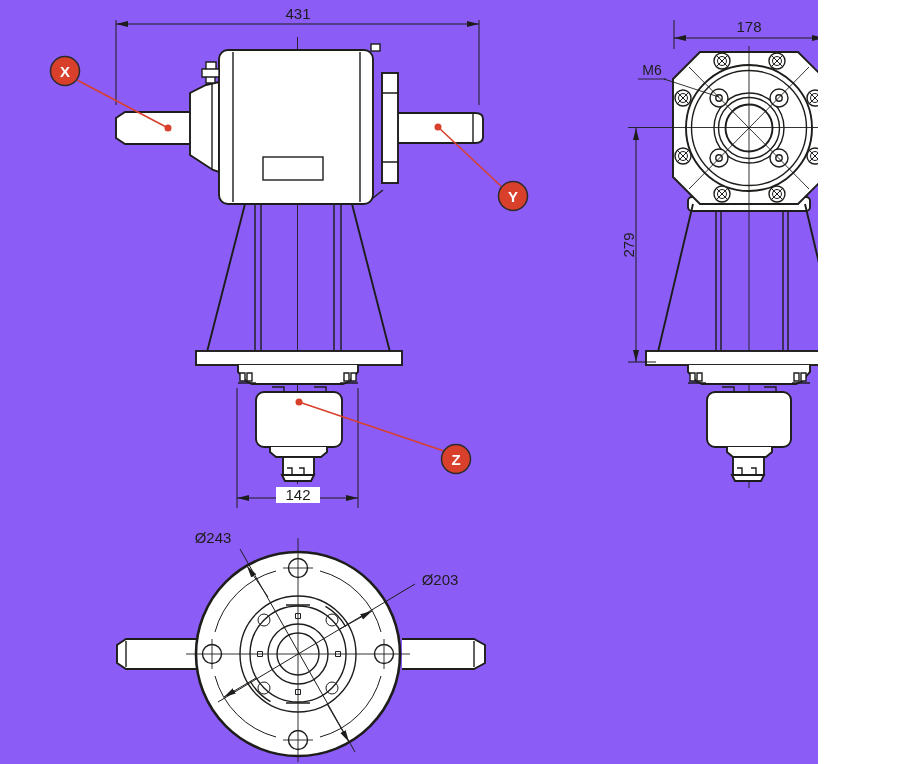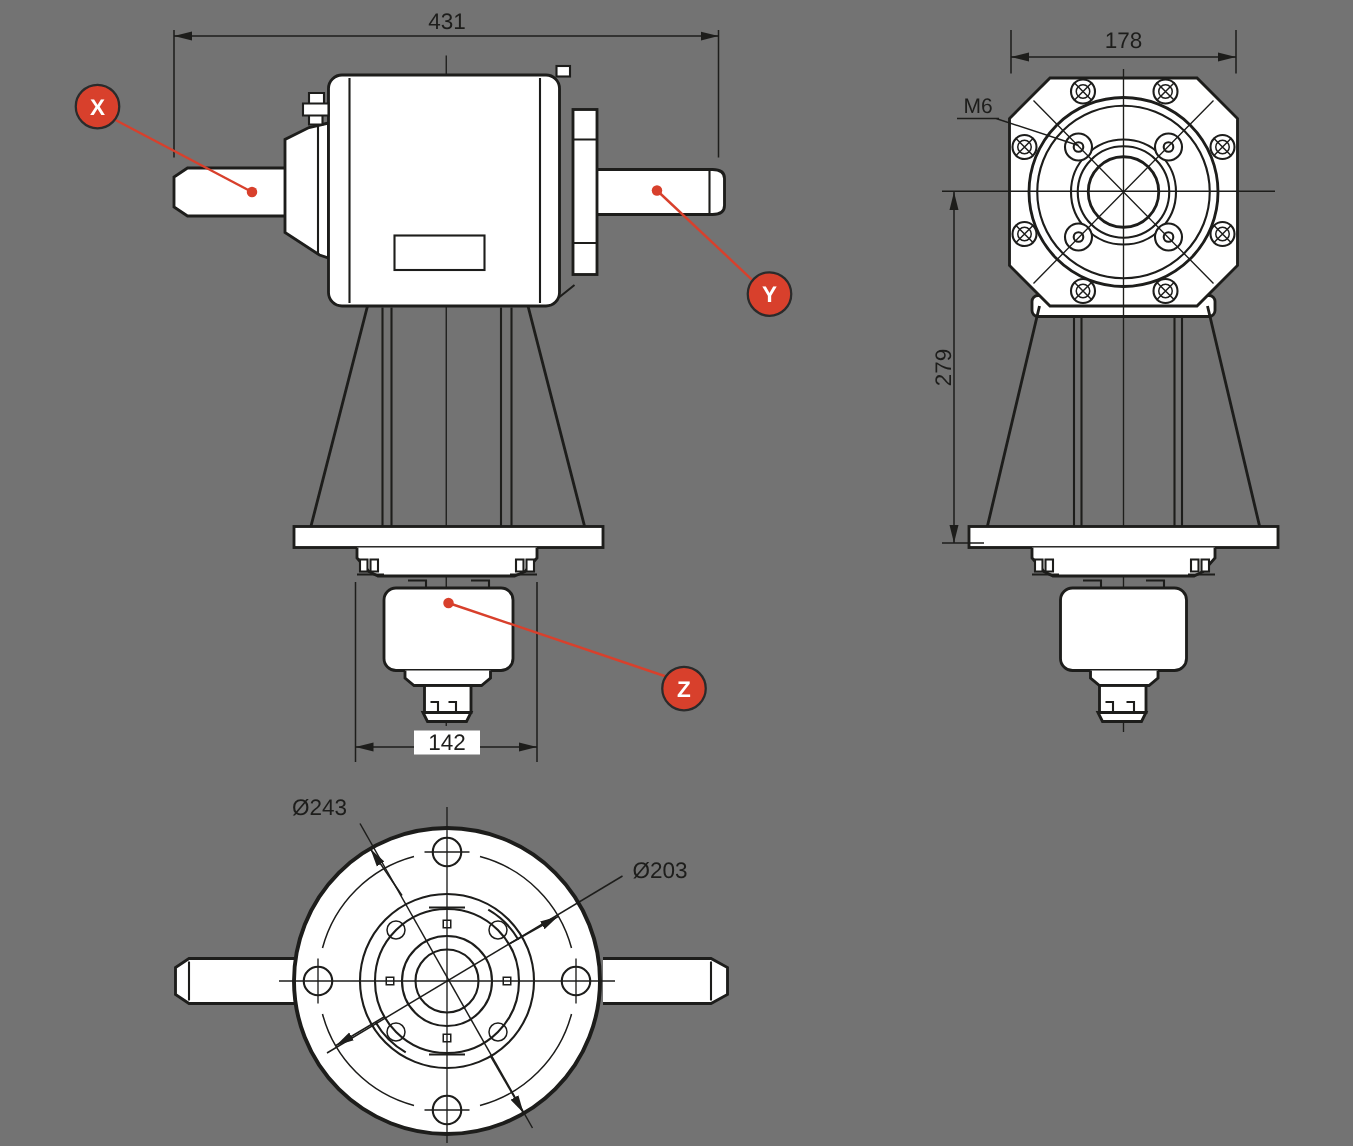--- a/index.html
+++ b/index.html
@@ -1,16 +1,16 @@
 <!DOCTYPE html>
 <html><head>
 <meta charset="utf-8">
 <style>
   html,body{margin:0;padding:0;background:#ffffff;}
-  .sheet{position:relative;width:902px;height:764px;background:#737373;overflow:hidden;}
+  .sheet{position:relative;width:818px;height:764px;background:#8b5cf6;overflow:hidden;}
   svg{position:absolute;left:0;top:0;}
   .ln{stroke:#1d1d1b;stroke-width:1;fill:none;}
   .cl{stroke:#1d1d1b;stroke-width:0.9;fill:none;}
   .lm{stroke:#1d1d1b;stroke-width:1.4;fill:none;}
   .lw{stroke:#1d1d1b;stroke-width:1.9;fill:none;}
   .xl{stroke:#1d1d1b;stroke-width:2.6;fill:none;}
   .wf{fill:#ffffff;}
   .nf{fill:none;}
   .dim{font:15px "Liberation Sans",sans-serif;fill:#1d1d1b;text-anchor:middle;}
   .lbl{font:14px "Liberation Sans",sans-serif;fill:#1d1d1b;text-anchor:middle;}

